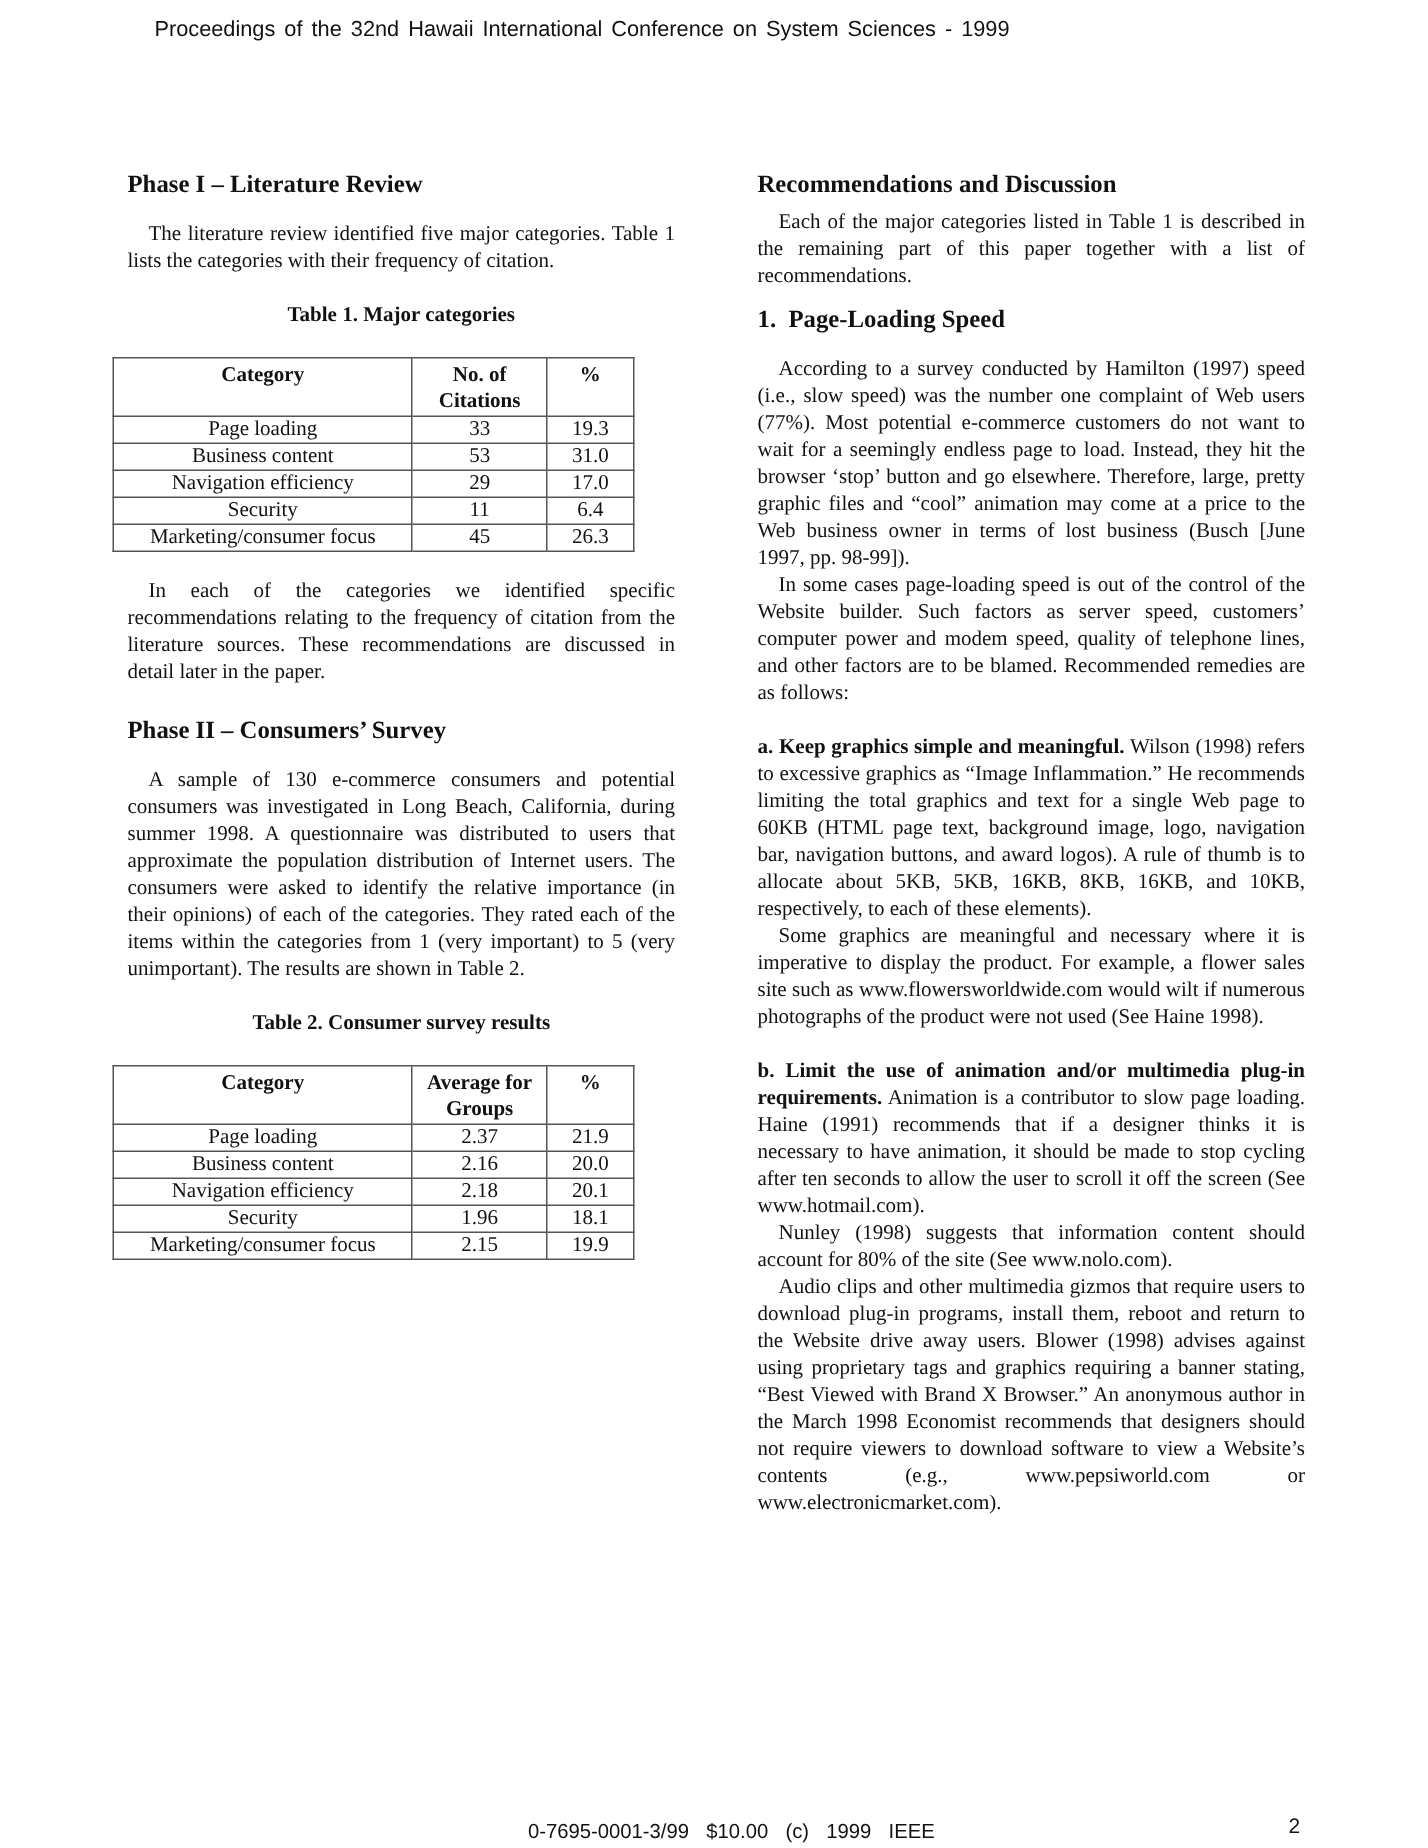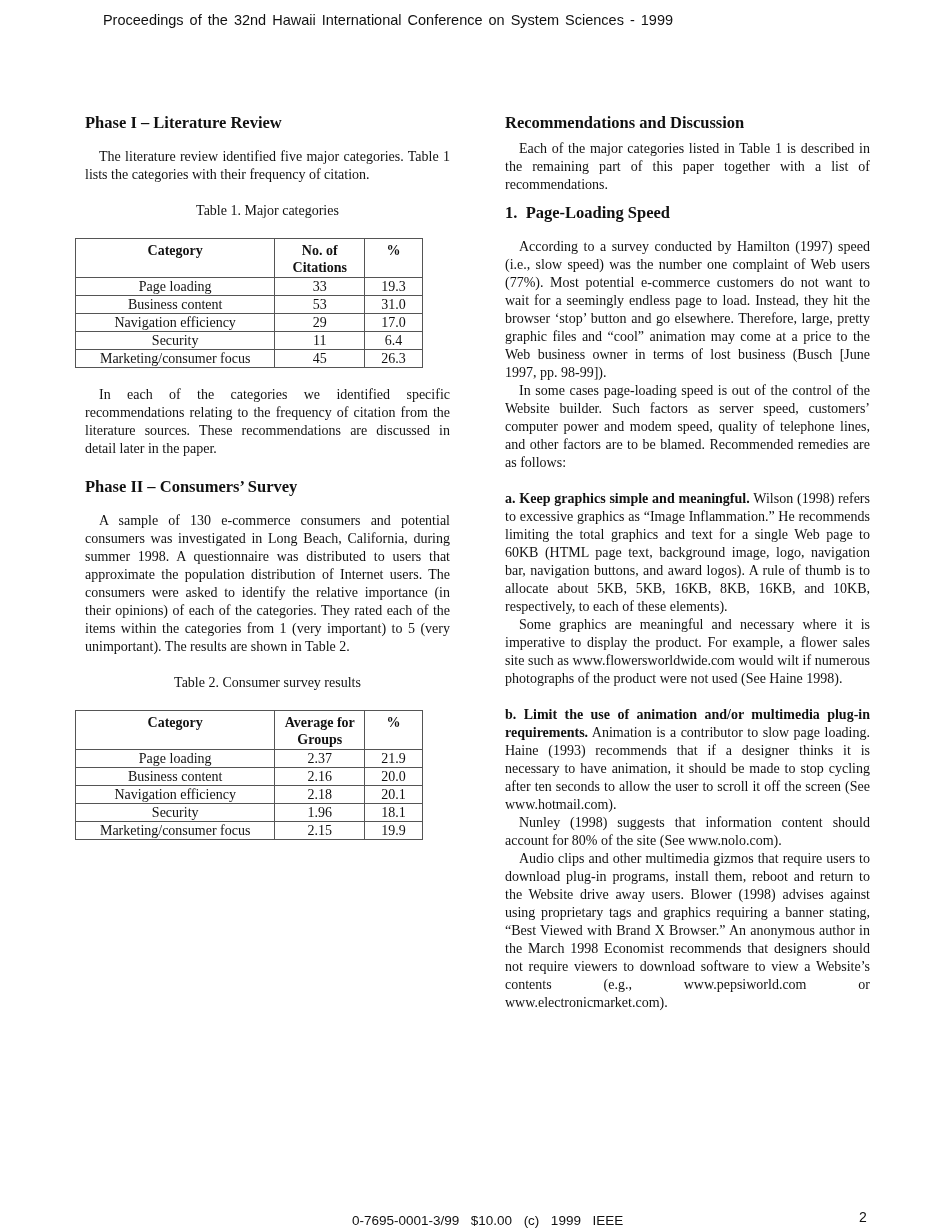--- a/index.html
+++ b/index.html
@@ -8,21 +8,21 @@
     position: absolute; top: 12px; left: 0; width: 776px; text-align: center;
     font-family: "Liberation Sans", sans-serif; font-size: 14.5px; word-spacing: 2px; color: #111;
   }
   .col { position: absolute; top: 112px; width: 365px; font-family: "Liberation Serif", serif; font-size: 14px; line-height: 18px; }
   .col-left { left: 85px; }
   .col-right { left: 505px; }
   h2 { font-size: 16.5px; font-weight: bold; margin: 0; line-height: 22px; }
   h3 { font-size: 16.5px; font-weight: bold; margin: 0; line-height: 22px; }
   p { margin: 0; text-align: justify; text-indent: 14px; }
   p.noindent { text-indent: 0; }
-  .caption { text-align: center; font-weight: normal; font-size: 14px; margin: 0; }
+  .caption { text-align: center; font-weight: bold; font-size: 14px; margin: 0; }
   table.data { border-collapse: collapse; margin-left: -10px; font-size: 14px; line-height: 17px; }
   table.data td, table.data th { border: 1px solid #555; padding: 0 8px; vertical-align: top; text-align: center; }
   table.data th { font-weight: bold; padding-top: 3px; padding-bottom: 1px; }
   table.data td.c { text-align: center; }
   .footer {
     position: absolute; top: 1213px; left: 352px;
     font-family: "Liberation Sans", sans-serif; font-size: 13.5px; word-spacing: 2px;
   }
   .page-num {
     position: absolute; top: 1209px; left: 859px;
@@ -131,20 +131,20 @@
   <h2 style="margin-bottom:6px;">Recommendations and Discussion</h2>
   <p style="margin-bottom:8px;">Each of the major categories listed in Table 1 is described in the remaining part of this paper together with a list of recommendations.</p>
   <h3 style="margin-bottom:14px;white-space:pre;">1.  Page-Loading Speed</h3>
   <p>According to a survey conducted by Hamilton (1997) speed (i.e., slow speed) was the number one complaint of Web users (77%). Most potential e-commerce customers do not want to wait for a seemingly endless page to load. Instead, they hit the browser ‘stop’ button and go elsewhere. Therefore, large, pretty graphic files and “cool” animation may come at a price to the Web business owner in terms of lost business (Busch [June 1997, pp. 98-99]).</p>
   <p style="margin-bottom:18px;">In some cases page-loading speed is out of the control of the Website builder. Such factors as server speed, customers’ computer power and modem speed, quality of telephone lines, and other factors are to be blamed. Recommended remedies are as follows:</p>
   <p class="noindent">
     <span class="b">a. Keep graphics simple and meaningful.</span><span> Wilson (1998) refers to excessive graphics as “Image Inflammation.” He recommends limiting the total graphics and text for a single Web page to 60KB (HTML page text, background image, logo, navigation bar, navigation buttons, and award logos). A rule of thumb is to allocate about 5KB, 5KB, 16KB, 8KB, 16KB, and 10KB, respectively, to each of these elements).</span>
   </p>
   <p style="margin-bottom:18px;">Some graphics are meaningful and necessary where it is imperative to display the product. For example, a flower sales site such as www.flowersworldwide.com would wilt if numerous photographs of the product were not used (See Haine 1998).</p>
   <p class="noindent">
-    <span class="b">b. Limit the use of animation and/or multimedia plug-in requirements.</span><span> Animation is a contributor to slow page loading. Haine (1993) recommends that if a designer thinks it is necessary to have animation, it should be made to stop cycling after ten seconds to allow the user to scroll it off the screen (See www.hotmail.com).</span>
+    <span class="b">b. Limit the use of animation and/or multimedia plug-in requirements.</span><span> Animation is a contributor to slow page loading. Haine (1991) recommends that if a designer thinks it is necessary to have animation, it should be made to stop cycling after ten seconds to allow the user to scroll it off the screen (See www.hotmail.com).</span>
   </p>
   <p>Nunley (1998) suggests that information content should account for 80% of the site (See www.nolo.com).</p>
   <p>Audio clips and other multimedia gizmos that require users to download plug-in programs, install them, reboot and return to the Website drive away users. Blower (1998) advises against using proprietary tags and graphics requiring a banner stating, “Best Viewed with Brand X Browser.” An anonymous author in the March 1998 Economist recommends that designers should not require viewers to download software to view a Website’s contents (e.g., www.pepsiworld.com or www.electronicmarket.com).</p>
 </div>
 
 <div class="footer" style="white-space:pre;">0-7695-0001-3/99  $10.00  (c)  1999  IEEE</div>
 <div class="page-num">2</div>
 
 </body></html>

